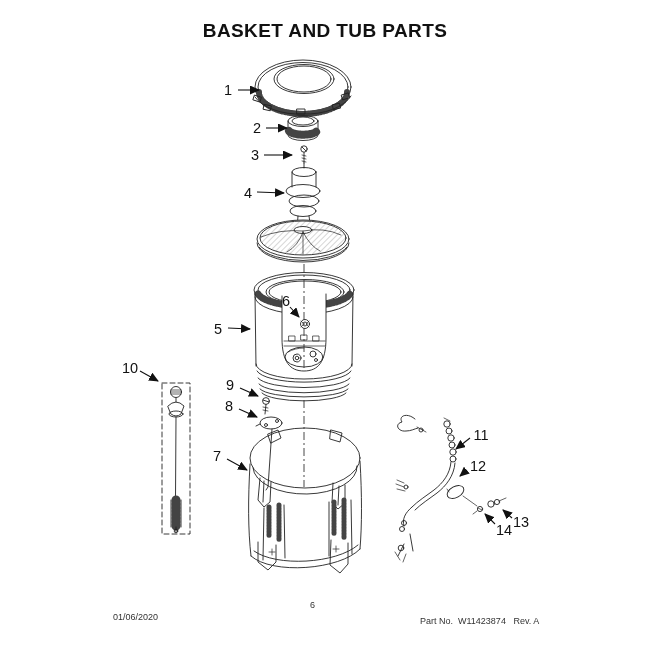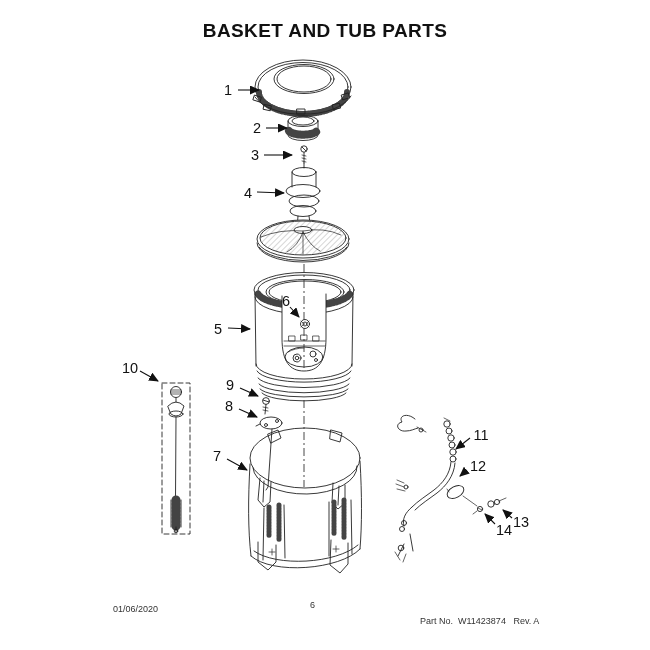--- a/index.html
+++ b/index.html
@@ -1,21 +1,21 @@
 <!DOCTYPE html>
 <html><head>
 <meta charset="utf-8">
 <style>
   html,body{margin:0;padding:0;background:#e8e8e8;}
   .page{position:relative;width:650px;height:650px;background:#ffffff;overflow:hidden;
         font-family:"Liberation Sans",sans-serif;text-decoration:underline;}
   .title{position:absolute;top:20px;left:0;right:0;text-align:center;
          font-size:19px;font-weight:bold;letter-spacing:.4px;color:#111;}
   .footer{position:absolute;top:600px;left:0;width:650px;font-size:9px;color:#333;}
-  .footer .f-date{position:absolute;left:113px;top:4px;}
+  .footer .f-date{position:absolute;left:113px;top:12px;}
   .footer .f-page{position:absolute;left:310px;top:0;}
   .footer .f-part{position:absolute;left:420px;top:16px;white-space:pre;}
   svg{position:absolute;top:0;left:0;}
   .draw{fill:none;stroke:#222;stroke-width:0.9;stroke-linecap:round;stroke-linejoin:round;}
   .thin{stroke-width:0.7;}
   .callout-text{fill:#111;font-size:14.5px;font-family:"Liberation Sans",sans-serif;}
   .callout-line{stroke:#111;stroke-width:1.1;fill:none;}
   .centerline{stroke:#333;stroke-width:0.9;stroke-dasharray:8 3 2 3;fill:none;}
   .band{stroke:#444;fill:none;}
 </style>

